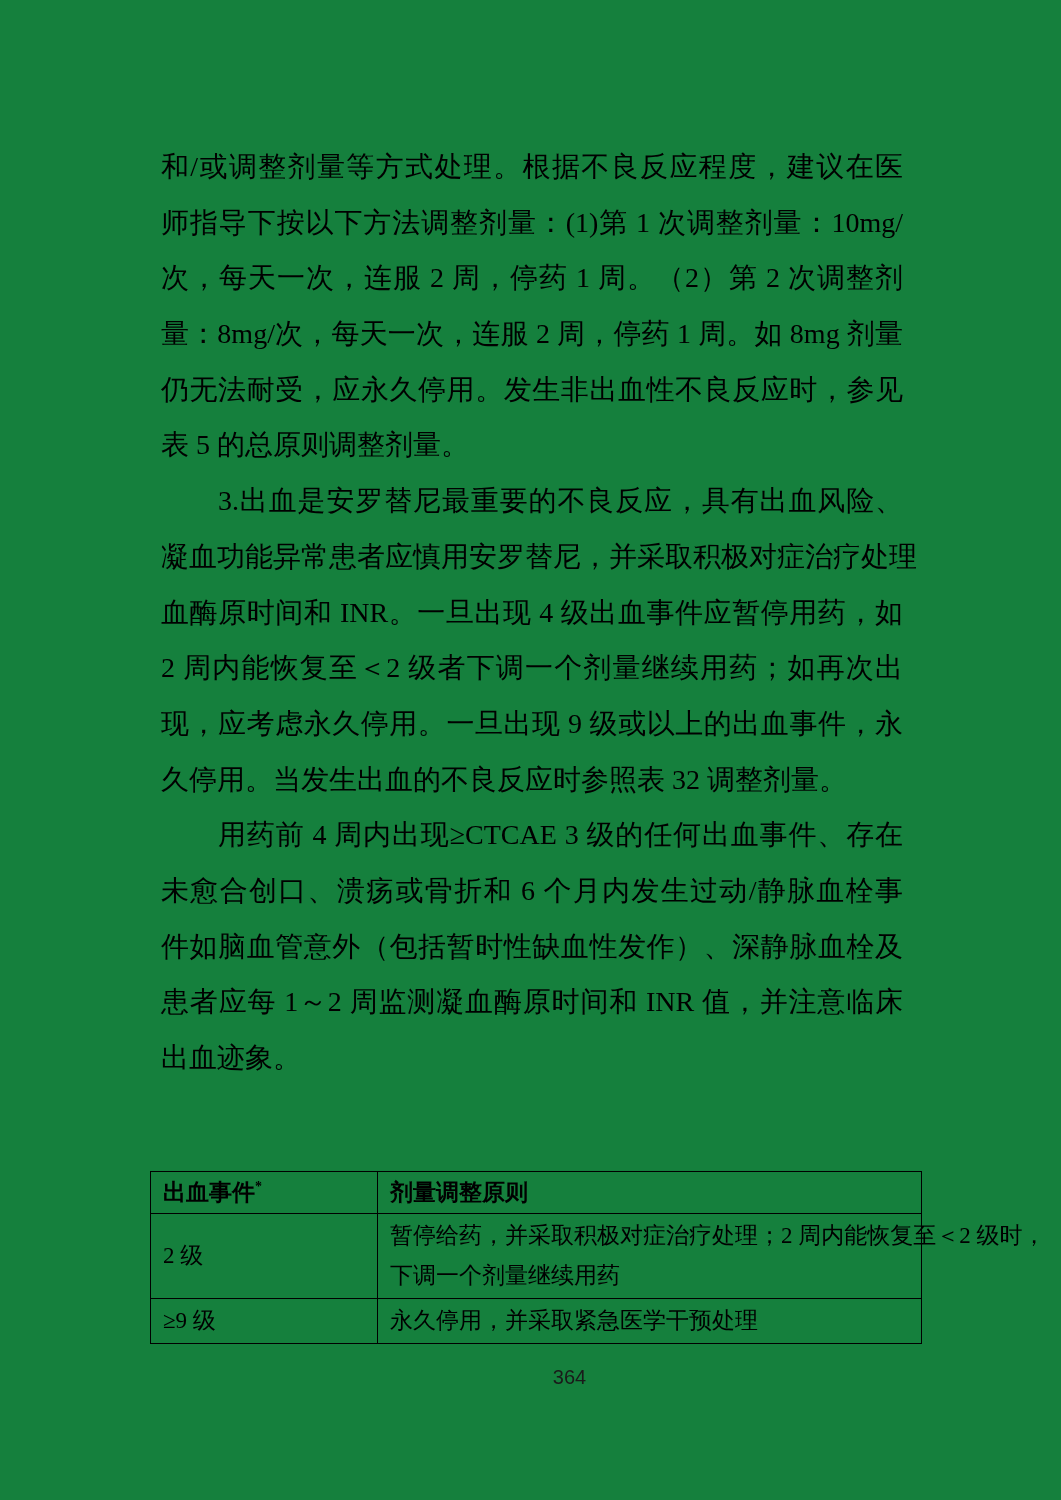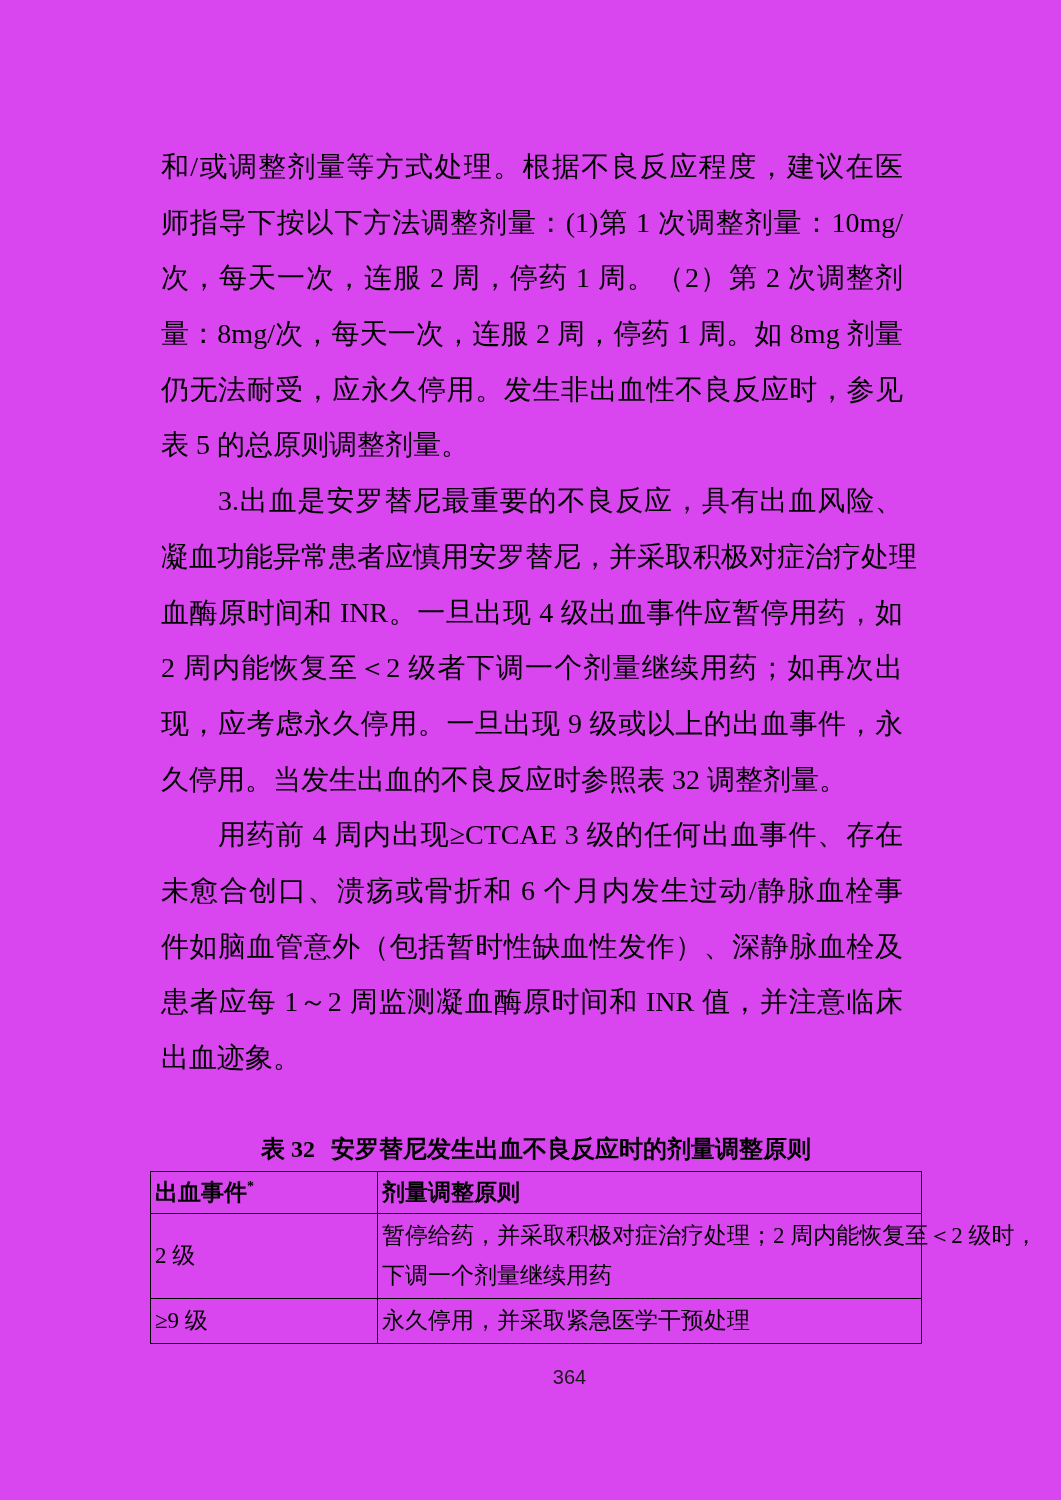--- a/index.html
+++ b/index.html
@@ -4,21 +4,21 @@
 <style>
   html, body {
     margin: 0;
     padding: 0;
     background: #ffffff;
   }
   .page {
     position: relative;
     width: 1061px;
     height: 1500px;
-    background: #d946ef;
+    background: #15803d;
     color: #000000;
     font-family: "Liberation Serif", "DejaVu Serif", serif;
     overflow: hidden;
   }
   .body-text {
     position: absolute;
     left: 161px;
     top: 139px;
     width: 742px;
     font-size: 28px;
@@ -57,21 +57,21 @@
     width: 772px;
     border-collapse: collapse;
     table-layout: fixed;
     font-size: 23px;
   }
   table.dose-table th,
   table.dose-table td {
     border: 1.5px solid #000000;
     text-align: left;
     vertical-align: middle;
-    padding: 0 4px;
+    padding: 0 12px;
   }
   table.dose-table th {
     font-weight: bold;
     height: 41px;
     font-size: 23px;
   }
   table.dose-table td {
     padding-top: 2px;
     padding-bottom: 2px;
   }
@@ -113,23 +113,20 @@
       <div class="line">2 周内能恢复至＜2 级者下调一个剂量继续用药；如再次出</div>
       <div class="line">现，应考虑永久停用。一旦出现 9 级或以上的出血事件，永</div>
       <div class="line last">久停用。当发生出血的不良反应时参照表 32 调整剂量。</div>
       <div class="line indent">用药前 4 周内出现≥CTCAE 3 级的任何出血事件、存在</div>
       <div class="line">未愈合创口、溃疡或骨折和 6 个月内发生过动/静脉血栓事</div>
       <div class="line">件如脑血管意外（包括暂时性缺血性发作）、深静脉血栓及</div>
       <div class="line">患者应每 1～2 周监测凝血酶原时间和 INR 值，并注意临床</div>
       <div class="line last">出血迹象。</div>
     </div>
 
-  <div class="table-caption">
-    <span class="caption-label">表 32</span><span>安罗替尼发生出血不良反应时的剂量调整原则</span>
-  </div>
 
   <table class="dose-table">
     <colgroup>
       <col style="width:227px">
       <col>
     </colgroup>
     <thead>
       <tr>
         <th><span>出血事件</span><sup>*</sup></th>
         <th><span>剂量调整原则</span></th>

